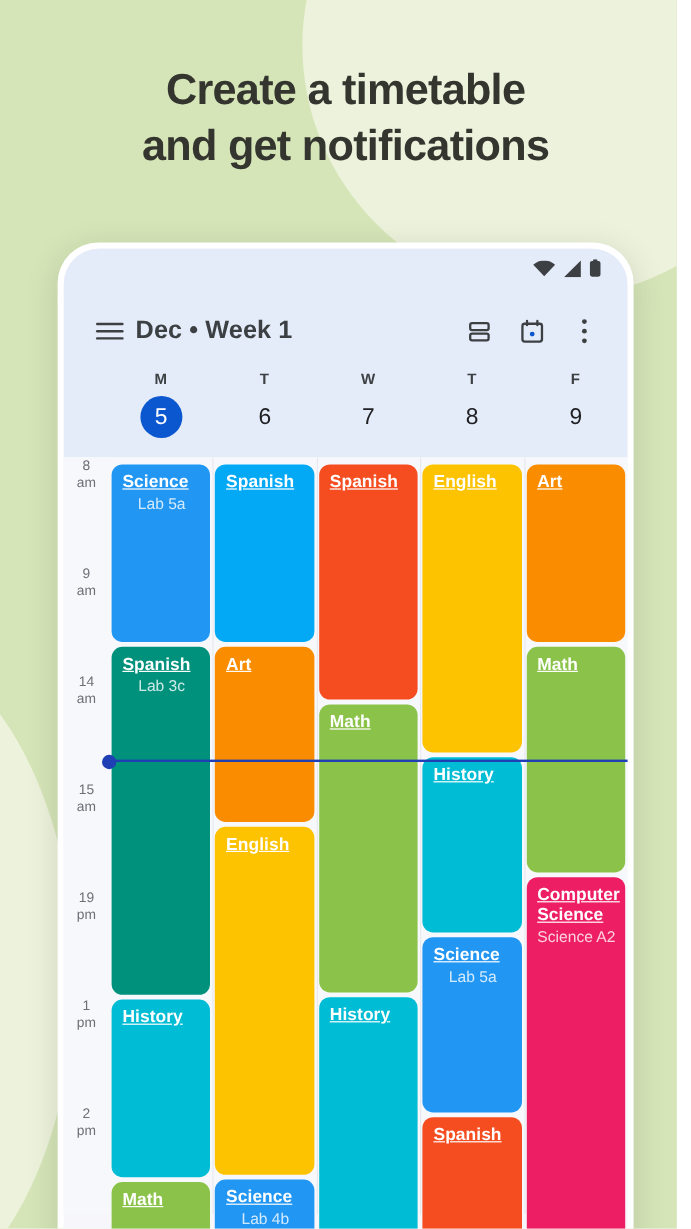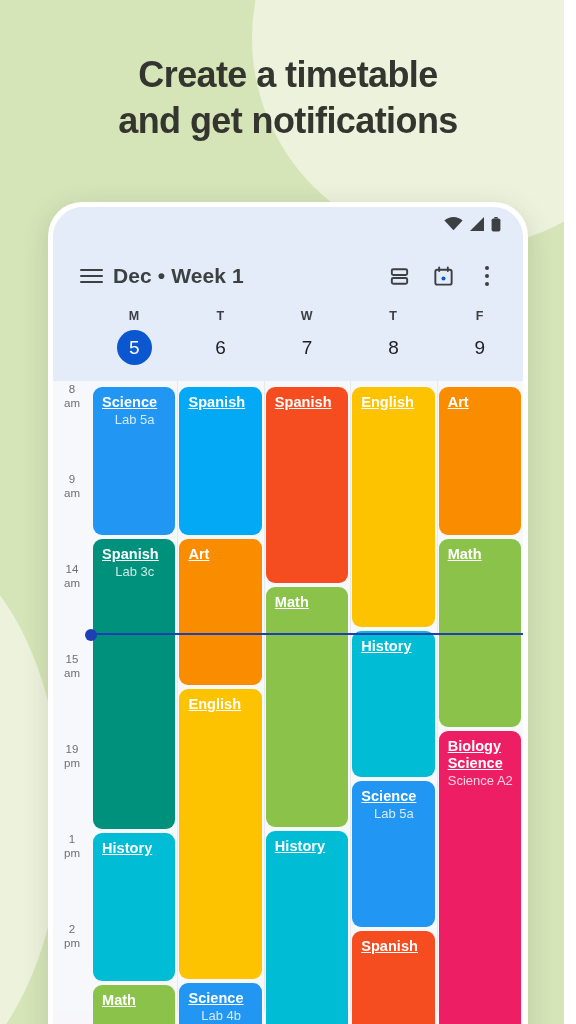--- a/index.html
+++ b/index.html
@@ -290,21 +290,21 @@
             </div>
             <div class="vline" style="left: 60%;"></div>
             <div class="col">
               <div class="ev" style="top: 6px; height: 148px; background: rgb(250, 140, 0);">
                 <div class="t">Art</div>
               </div>
               <div class="ev" style="top: 158px; height: 188px; background: rgb(139, 195, 74);">
                 <div class="t">Math</div>
               </div>
               <div class="ev" style="top: 350px; height: 314px; background: rgb(237, 30, 99);">
-                <div class="t">Biology Science</div>
+                <div class="t">Computer Science</div>
                 <div class="s">Science A2</div>
               </div>
             </div>
             <div class="vline" style="left: 80%;"></div>
             <div id="nowline" style="top: 252px; border-top-color: rgb(31, 63, 181);">
             <span id="nowdot" style="background: rgb(31, 63, 181);"></span>
           </div>
           </div>
       </div>
 

